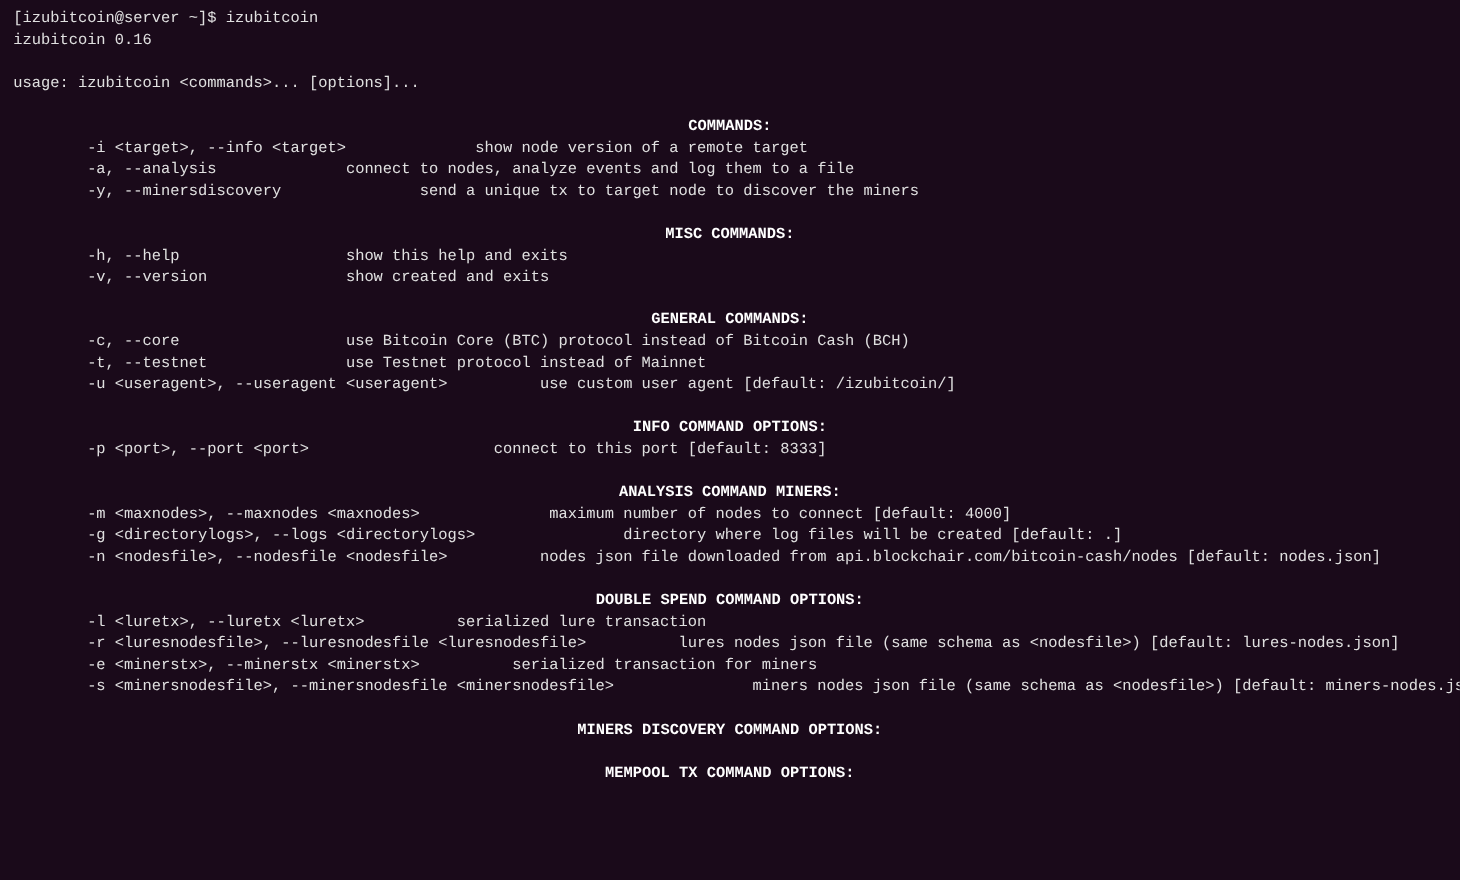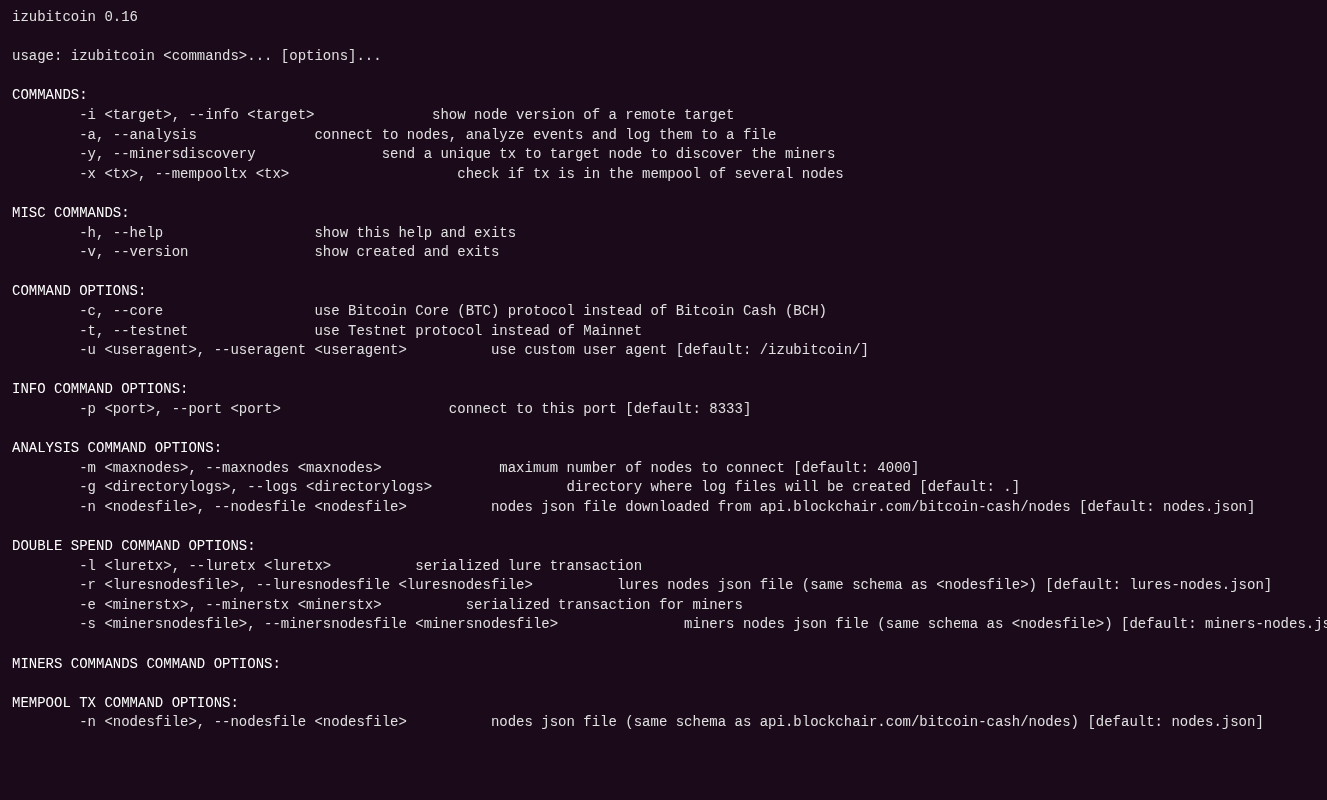--- a/index.html
+++ b/index.html
@@ -27,64 +27,64 @@
       white-space: pre;
       display: block;
     }
 
     .prompt {
       color: #e0e0e0;
     }
 
     .section-header {
       color: #ffffff;
-      font-weight: normal;
+      font-weight: bold;
+      text-align: center;
     }
 
     .empty-line {
       height: 1.4em;
       display: block;
     }
   </style>
 </head>
 <body>
 
 <div class="terminal">
+  <span class="line prompt">[izubitcoin@server ~]$ izubitcoin</span>
   <span class="line">izubitcoin 0.16</span>
   <span class="empty-line"></span>
   <span class="line">usage: izubitcoin &lt;commands&gt;... [options]...</span>
   <span class="empty-line"></span>
   <span class="line section-header">COMMANDS:</span>
   <span class="line">        -i &lt;target&gt;, --info &lt;target&gt;              show node version of a remote target</span>
   <span class="line">        -a, --analysis              connect to nodes, analyze events and log them to a file</span>
   <span class="line">        -y, --minersdiscovery               send a unique tx to target node to discover the miners</span>
-  <span class="line">        -x &lt;tx&gt;, --mempooltx &lt;tx&gt;                    check if tx is in the mempool of several nodes</span>
   <span class="empty-line"></span>
   <span class="line section-header">MISC COMMANDS:</span>
   <span class="line">        -h, --help                  show this help and exits</span>
   <span class="line">        -v, --version               show created and exits</span>
   <span class="empty-line"></span>
-  <span class="line section-header">COMMAND OPTIONS:</span>
+  <span class="line section-header">GENERAL COMMANDS:</span>
   <span class="line">        -c, --core                  use Bitcoin Core (BTC) protocol instead of Bitcoin Cash (BCH)</span>
   <span class="line">        -t, --testnet               use Testnet protocol instead of Mainnet</span>
   <span class="line">        -u &lt;useragent&gt;, --useragent &lt;useragent&gt;          use custom user agent [default: /izubitcoin/]</span>
   <span class="empty-line"></span>
   <span class="line section-header">INFO COMMAND OPTIONS:</span>
   <span class="line">        -p &lt;port&gt;, --port &lt;port&gt;                    connect to this port [default: 8333]</span>
   <span class="empty-line"></span>
-  <span class="line section-header">ANALYSIS COMMAND OPTIONS:</span>
+  <span class="line section-header">ANALYSIS COMMAND MINERS:</span>
   <span class="line">        -m &lt;maxnodes&gt;, --maxnodes &lt;maxnodes&gt;              maximum number of nodes to connect [default: 4000]</span>
   <span class="line">        -g &lt;directorylogs&gt;, --logs &lt;directorylogs&gt;                directory where log files will be created [default: .]</span>
   <span class="line">        -n &lt;nodesfile&gt;, --nodesfile &lt;nodesfile&gt;          nodes json file downloaded from api.blockchair.com/bitcoin-cash/nodes [default: nodes.json]</span>
   <span class="empty-line"></span>
   <span class="line section-header">DOUBLE SPEND COMMAND OPTIONS:</span>
   <span class="line">        -l &lt;luretx&gt;, --luretx &lt;luretx&gt;          serialized lure transaction</span>
   <span class="line">        -r &lt;luresnodesfile&gt;, --luresnodesfile &lt;luresnodesfile&gt;          lures nodes json file (same schema as &lt;nodesfile&gt;) [default: lures-nodes.json]</span>
   <span class="line">        -e &lt;minerstx&gt;, --minerstx &lt;minerstx&gt;          serialized transaction for miners</span>
   <span class="line">        -s &lt;minersnodesfile&gt;, --minersnodesfile &lt;minersnodesfile&gt;               miners nodes json file (same schema as &lt;nodesfile&gt;) [default: miners-nodes.json]</span>
   <span class="empty-line"></span>
-  <span class="line section-header">MINERS COMMANDS COMMAND OPTIONS:</span>
+  <span class="line section-header">MINERS DISCOVERY COMMAND OPTIONS:</span>
   <span class="empty-line"></span>
   <span class="line section-header">MEMPOOL TX COMMAND OPTIONS:</span>
-  <span class="line">        -n &lt;nodesfile&gt;, --nodesfile &lt;nodesfile&gt;          nodes json file (same schema as api.blockchair.com/bitcoin-cash/nodes) [default: nodes.json]</span>
   <span class="empty-line"></span>
 
 </div>
 
 </body></html>

